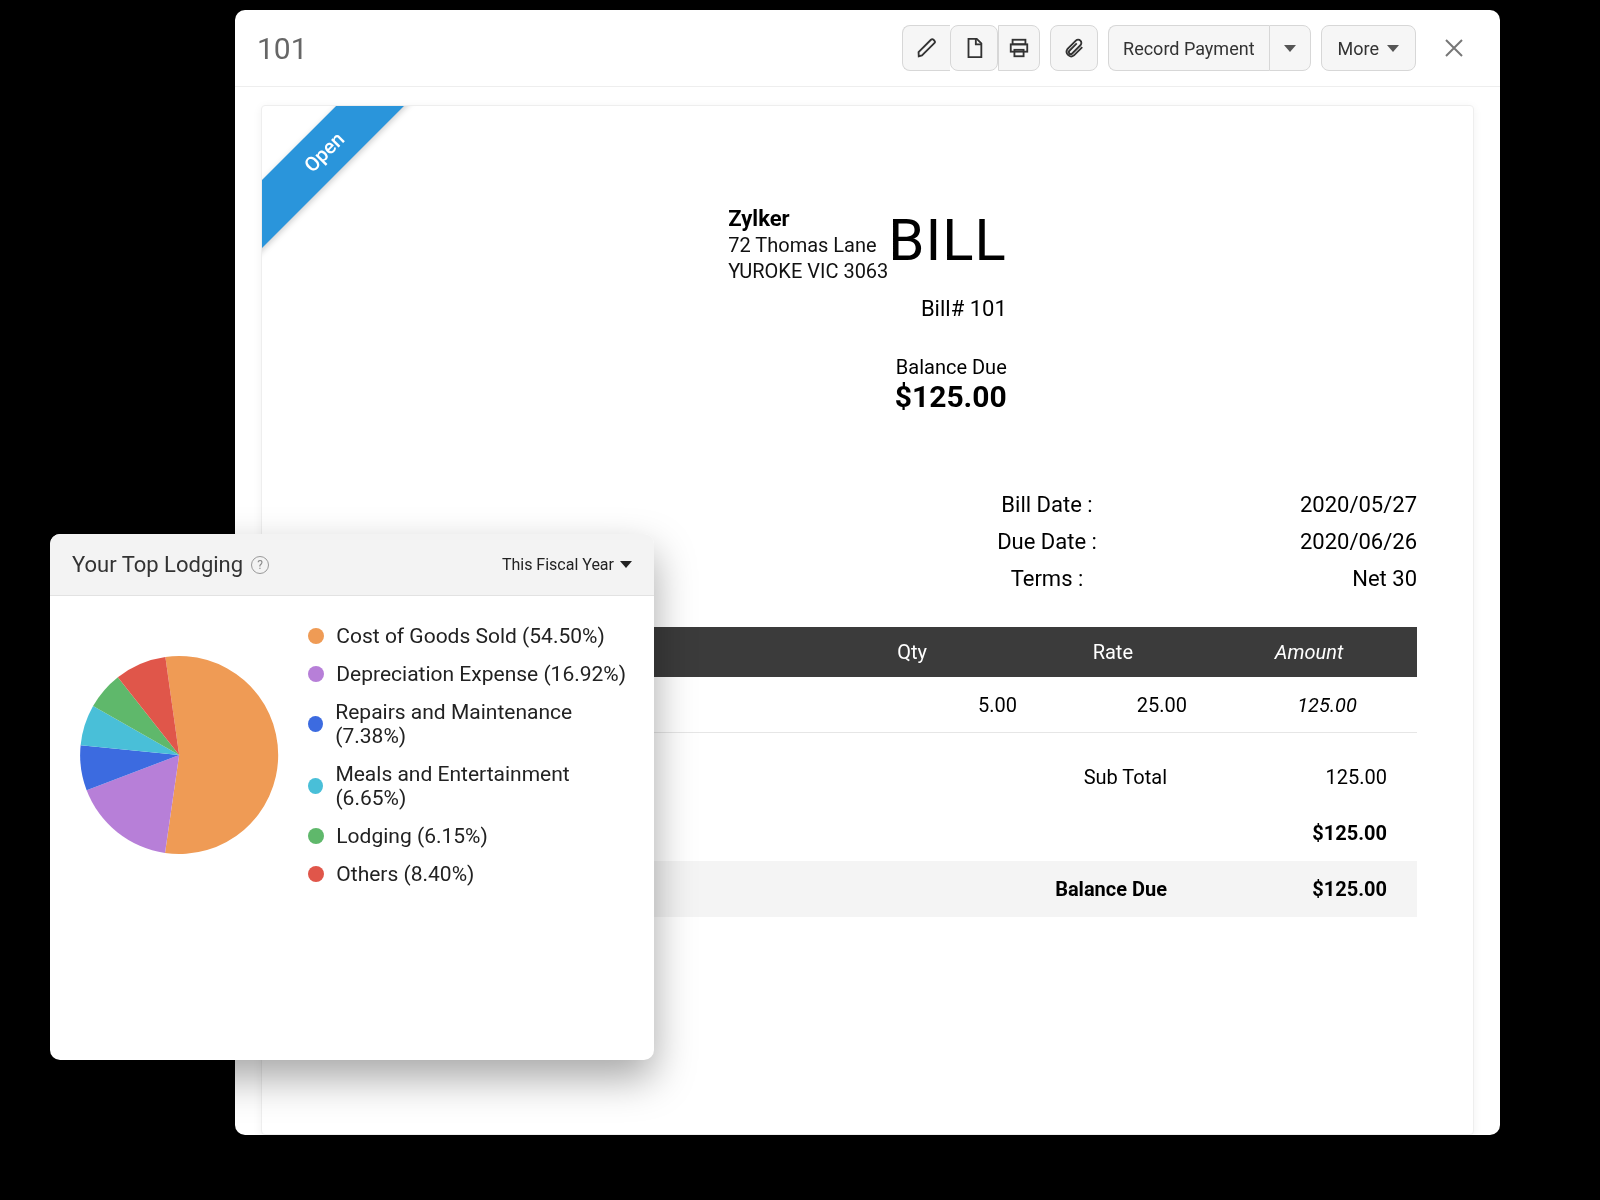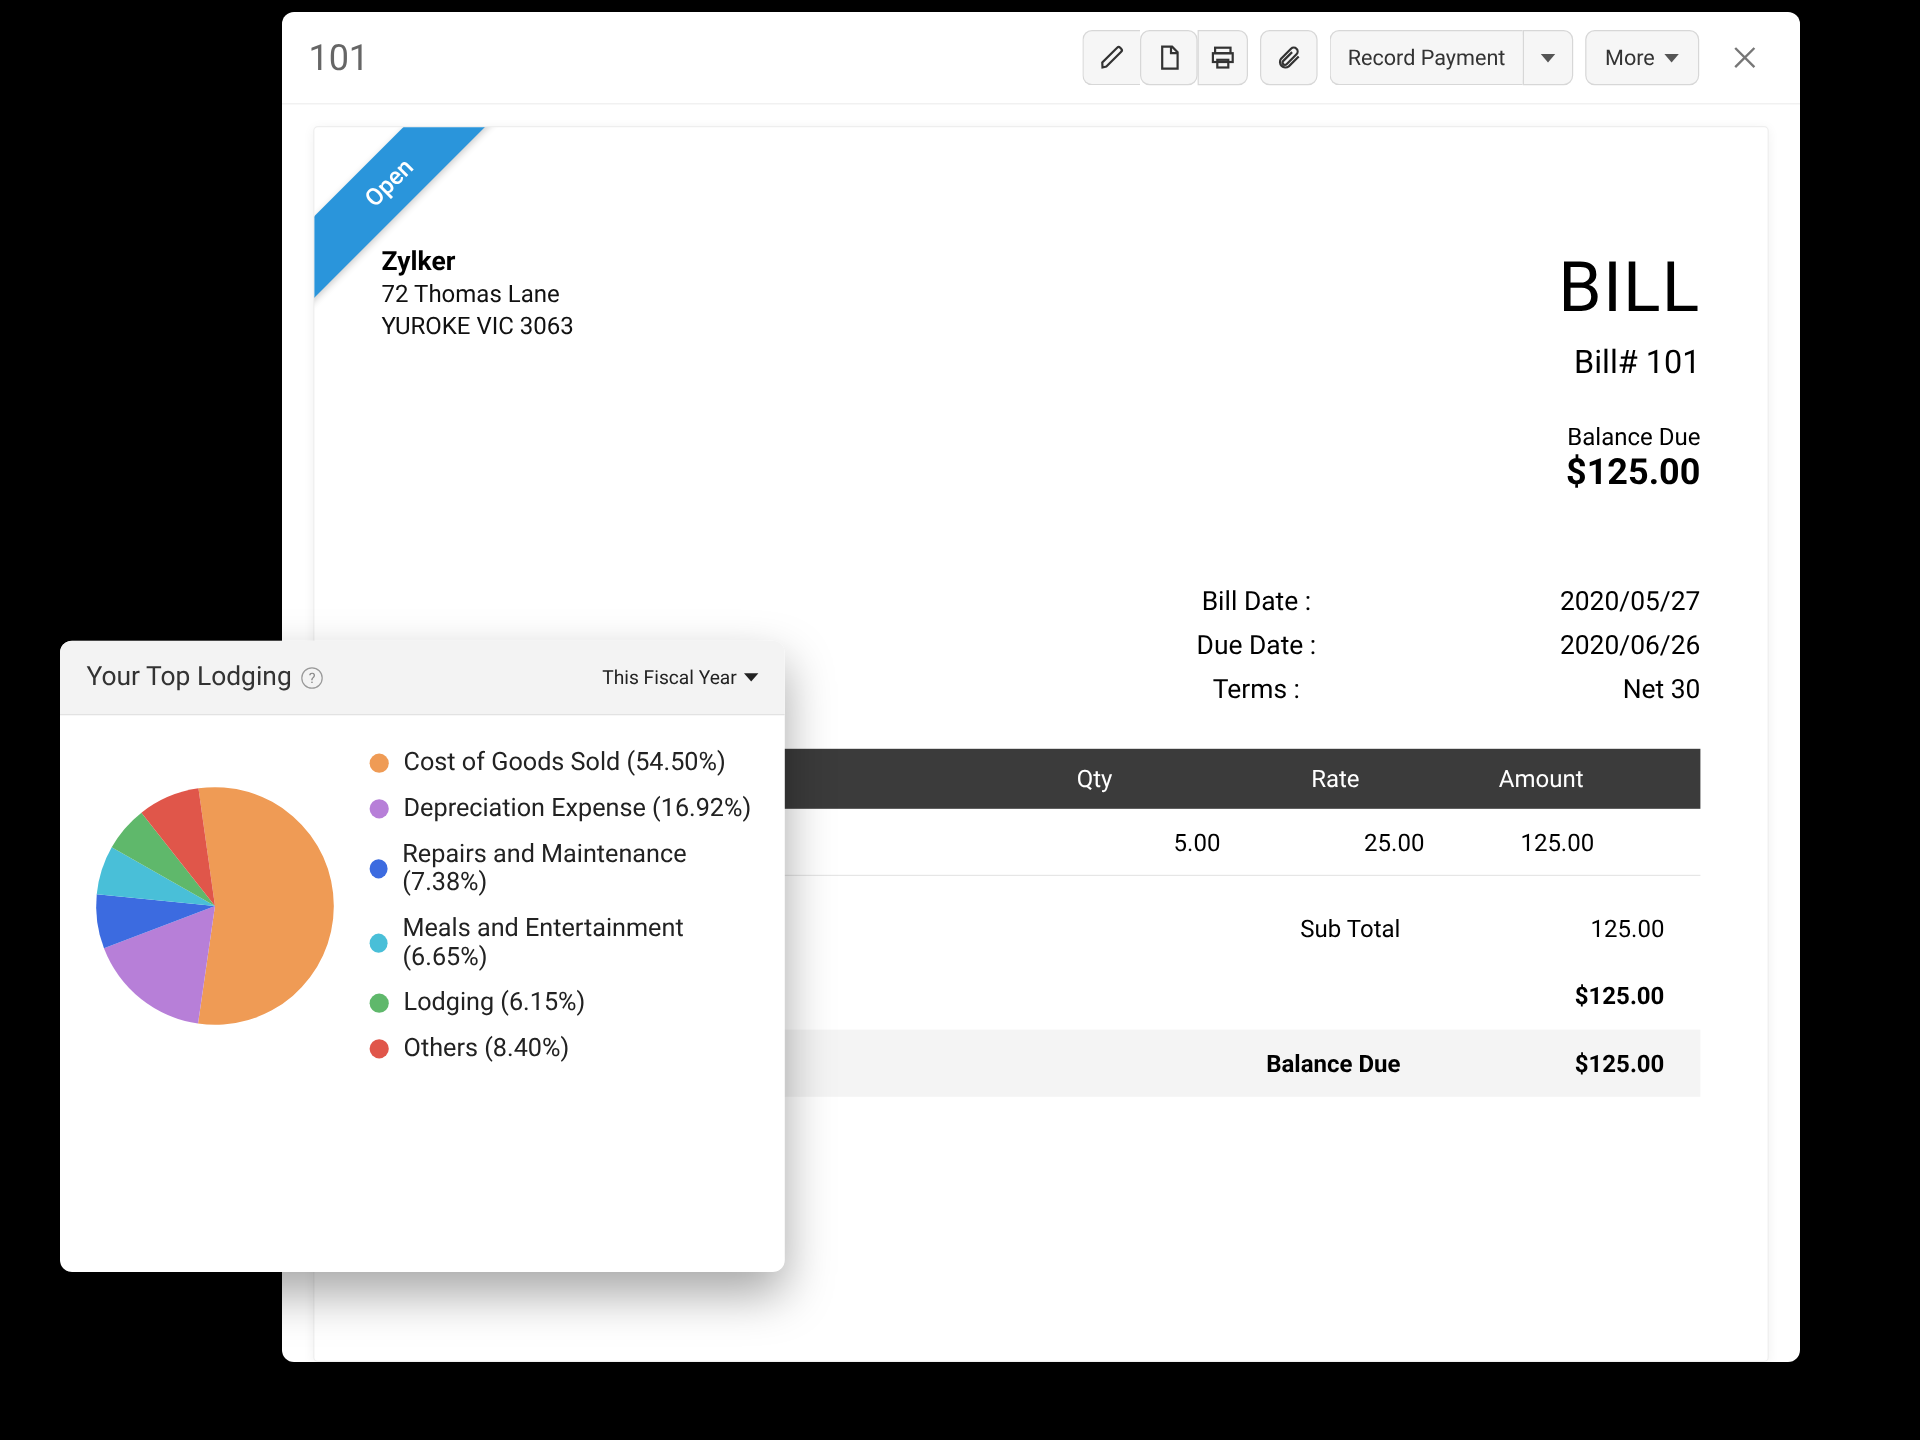--- a/index.html
+++ b/index.html
@@ -90,46 +90,46 @@
     position:absolute; left:-12px; top:-12px; width:180px; height:180px; overflow:hidden;
   }
   .ribbon {
     position:absolute; left:-56px; top:34px; width:260px; height:48px;
     background:#2a95db; color:#fff; text-align:center;
     transform: rotate(-45deg);
     font-size:20px; line-height:48px; font-weight:500;
     box-shadow: 0 2px 6px rgba(0,0,0,.2);
   }
 
-  .doc-top { display:flex; justify-content:space-between; margin-top:60px;}
+  .doc-top { display:flex; justify-content:center; margin-top:60px;}
   .from .name { font-weight:700; font-size:22px; }
   .from .line { font-size:20px; color:#111; margin-top:2px; }
   .right { text-align:right; }
   .right .bill-word { font-size:58px; font-weight:400; letter-spacing:1px; }
-  .right .bill-no { font-size:27px; margin-top:12px; }
+  .right .bill-no { font-size:22px; margin-top:22px; }
   .right .bal-label { font-size:20px; margin-top:34px; }
   .right .bal-value { font-size:30px; font-weight:700; }
 
   .meta { margin-top:78px; }
   .meta .row { display:flex; justify-content:flex-end; gap:100px; font-size:22px; margin-bottom:12px;}
   .meta .row .k { width:180px; text-align:center; }
   .meta .row .v { width:180px; text-align:right; }
 
   .items-head {
     margin-top:36px; height:50px; background:#3b3b3b; color:#fff;
     display:flex; align-items:center; justify-content:flex-end; gap:116px;
     padding-right:48px; font-size:20px;
   }
   .items-row {
     height:56px; display:flex; align-items:center; justify-content:flex-end; gap:80px;
     padding-right:30px; font-size:20px; border-bottom:1px solid #e6e6e6;
   }
   .col-qty{width:80px;text-align:right;}
   .col-rate{width:90px;text-align:right;}
-  .col-amt{width:120px;text-align:left;}
+  .col-amt{width:120px;text-align:center;font-style:italic;}
 
   .totals { margin-top:16px; font-size:20px;}
   .totals .trow { display:flex; justify-content:flex-end; align-items:center; height:56px; padding-right:30px; }
   .totals .trow .tk { width:320px; text-align:right; padding-right:70px;}
   .totals .trow .tv { width:150px; text-align:right; }
   .totals .trow.bold { font-weight:700; }
   .totals .trow.shade { background:#f4f4f4; font-weight:700;}
 
   
   .exp-card {

